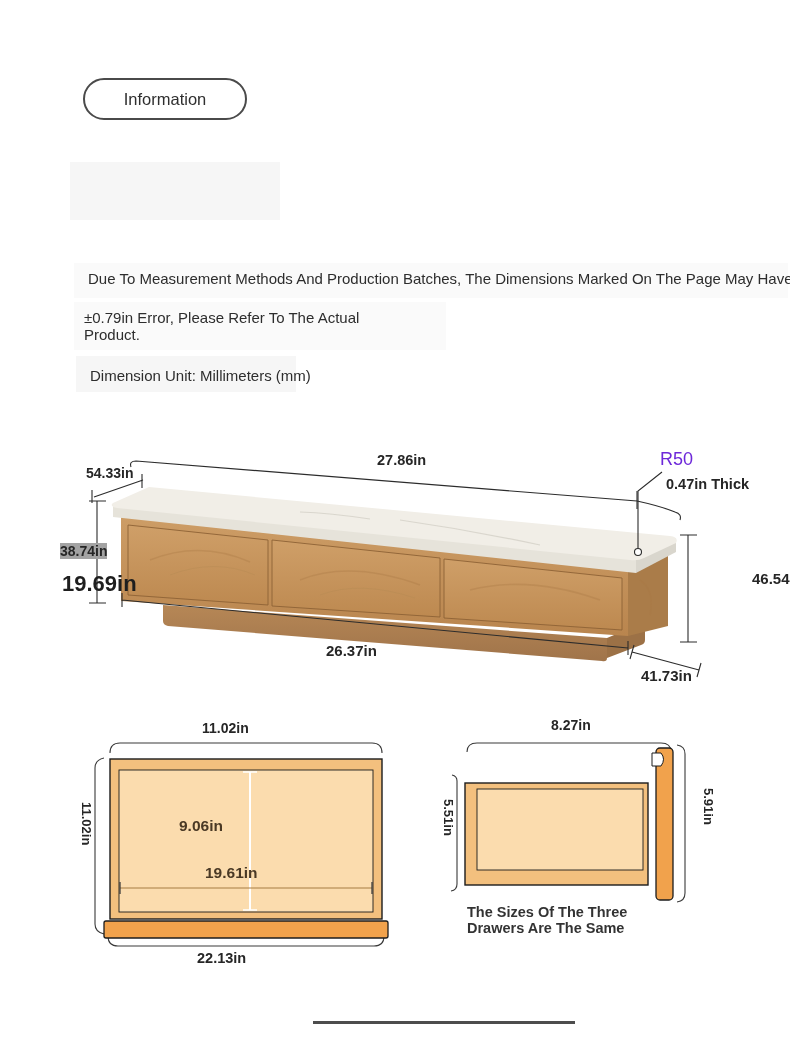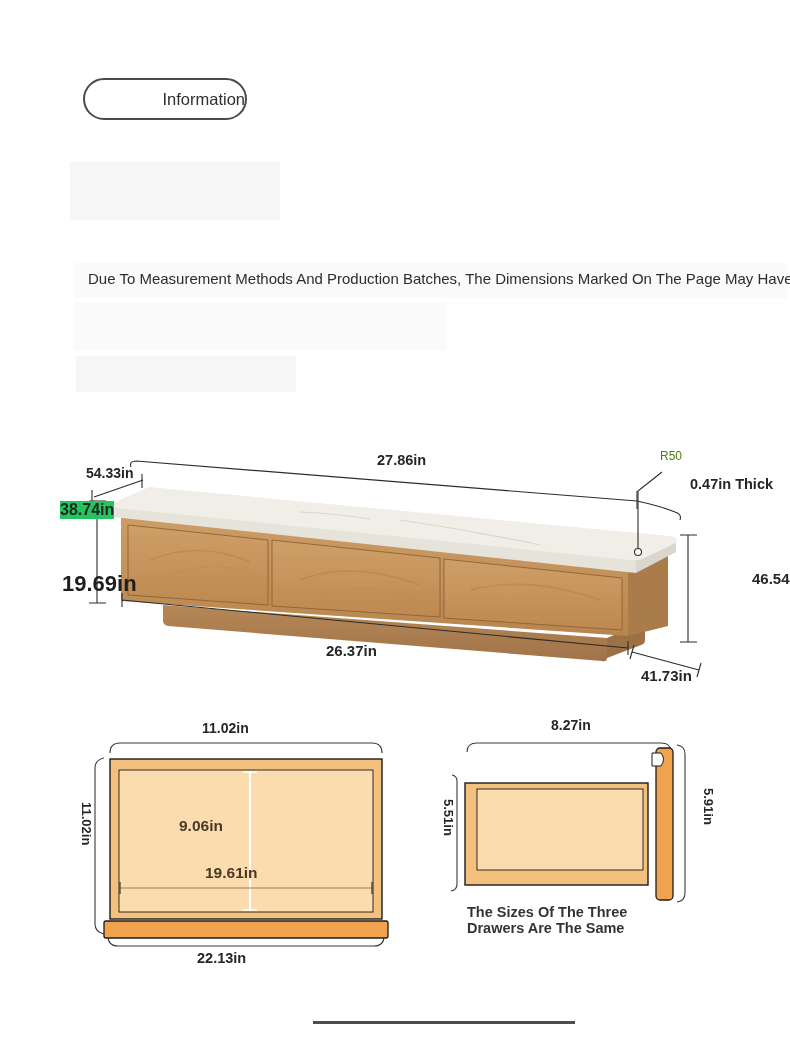--- a/index.html
+++ b/index.html
@@ -6,21 +6,21 @@
   .page{
     position:relative;width:790px;height:1046px;background:#ffffff;overflow:hidden;
     font-family:"Liberation Sans",sans-serif;color:#2e2e2e;
   }
   .bgbox{position:absolute;background:#f7f7f7;z-index:0;}
   .art{position:absolute;left:0;top:0;z-index:1;}
   .lbl{position:absolute;z-index:2;white-space:nowrap;color:#262626;}
   .pill{
     position:absolute;left:83px;top:78px;width:160px;height:38px;z-index:2;
     border:2px solid #4a4a4a;border-radius:21px;background:#fff;
-    display:flex;align-items:center;justify-content:flex-end;
+    display:flex;align-items:center;justify-content:center;
     font-size:16.5px;color:#2f2f2f;
   }
   .h-section{position:absolute;left:87px;top:176px;font-size:18px;font-weight:700;color:#222;z-index:2;}
   .para{position:absolute;font-size:15px;color:#2d2d2d;z-index:2;line-height:17px;}
   .dim{font-weight:700;font-size:14px;}
   .dim-sm{font-weight:700;font-size:13px;}
   .vlabel{transform:rotate(90deg);transform-origin:top left;}
   .inner-dim{font-weight:700;font-size:15.5px;color:#4a3925;}
   .caption{position:absolute;left:467px;top:905px;font-size:14.5px;font-weight:700;color:#333;line-height:15.5px;z-index:2;}
   .title{position:absolute;left:228px;top:990px;font-size:21px;font-weight:700;color:#3d3d3d;z-index:2;white-space:nowrap;}
@@ -35,20 +35,22 @@
   <div class="bgbox" style="left:74px;top:263px;width:714px;height:35px;background:#fafafa;"></div>
   <div class="bgbox" style="left:74px;top:302px;width:372px;height:48px;background:#fafafa;"></div>
   <div class="bgbox" style="left:76px;top:356px;width:220px;height:36px;background:#f6f6f6;"></div>
 
   <div class="pill">
     <span>Information</span>
   </div>
 
 
   <div class="para" style="left:88px;top:270px;white-space:nowrap;">Due To Measurement Methods And Production Batches, The Dimensions Marked On The Page May Have</div>
+  <div class="para" style="left:84px;top:309px;width:288px;white-space:normal;">±0.79in Error, Please Refer To The Actual Product.</div>
+  <div class="para" style="left:90px;top:367px;">Dimension Unit: Millimeters (mm)</div>
 
   <svg class="art" width="790" height="1046" viewBox="0 0 790 1046">
     <defs>
       <linearGradient id="gWood" x1="0" y1="0" x2="0" y2="1">
         <stop offset="0" stop-color="#cd9d66"></stop>
           <stop offset="1" stop-color="#b9854e"></stop>
       </linearGradient>
       <linearGradient id="gWoodDrawer" x1="0" y1="0" x2="0" y2="1">
         <stop offset="0" stop-color="#cf9f68"></stop>
           <stop offset="1" stop-color="#bd8950"></stop>
@@ -118,23 +120,23 @@
       <path d="M677,745 Q685,746 685,754 L685,893 Q685,901 677,902" stroke="#3a3a3a" stroke-width="1.1" fill="none"></path>
       <rect x="465" y="783" width="183" height="102" fill="#f3c07e" stroke="#1c1c1c" stroke-width="1.4"></rect>
       <rect x="477" y="789" width="166" height="81" fill="#fbdcae" stroke="#1c1c1c" stroke-width="0.9"></rect>
       <rect x="656" y="748" width="17" height="152" rx="4" fill="#f1a24c" stroke="#1c1c1c" stroke-width="1.3"></rect>
       <path d="M652,753 L661,753 Q666,759 661,766 L652,766 Z" fill="#ffffff" stroke="#1c1c1c" stroke-width="1"></path>
     </g>
   </svg>
 
   <div class="lbl dim" style="left:86px;top:465px;">54.33in</div>
   <div class="lbl dim" style="left:377px;top:452px;font-size:14.5px;">27.86in</div>
-  <div class="lbl" style="left:660px;top:449px;font-size:12px;color:#4d7c0f;">R50</div>
-  <div class="lbl dim" style="left:666px;top:476px;font-size:14.5px;margin-left:24px;">0.47in Thick</div>
-  <div class="lbl dim" style="left:60px;top:501px;font-size:16px;background:#22c55e;">38.74in</div>
+  <div class="lbl" style="left:660px;top:449px;font-size:18px;color:#6d28d9;">R50</div>
+  <div class="lbl dim" style="left:666px;top:476px;font-size:14.5px;">0.47in Thick</div>
+  <div class="lbl dim" style="left:60px;top:543px;font-size:14px;background:#a3a3a3;">38.74in</div>
   <div class="lbl" style="left:62px;top:571px;font-size:22px;font-weight:700;color:#1e1e1e;">19.69in</div>
   <div class="lbl dim" style="left:326px;top:642px;font-size:15px;">26.37in</div>
   <div class="lbl dim" style="left:641px;top:667px;font-size:15px;">41.73in</div>
   <div class="lbl dim" style="left:740px;top:570px;font-size:15px;margin-left:12px;">46.54in</div>
 
   <div class="lbl dim" style="left:202px;top:720px;">11.02in</div>
   <div class="lbl dim-sm vlabel" style="left:94px;top:802px;">11.02in</div>
   <div class="lbl inner-dim" style="left:179px;top:817px;">9.06in</div>
   <div class="lbl inner-dim" style="left:205px;top:864px;">19.61in</div>
   <div class="lbl dim" style="left:197px;top:950px;font-size:14.5px;">22.13in</div>

